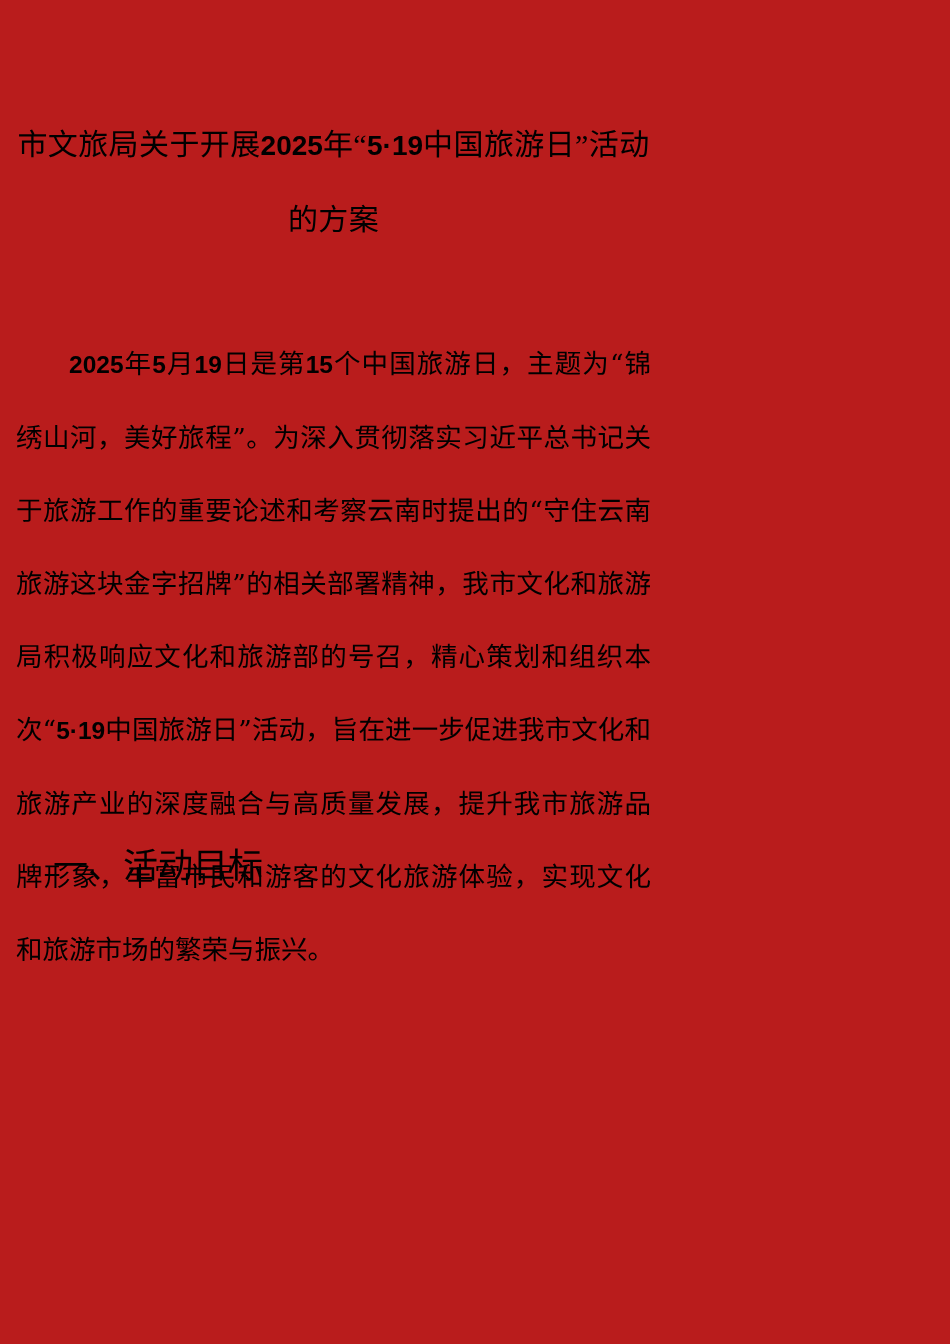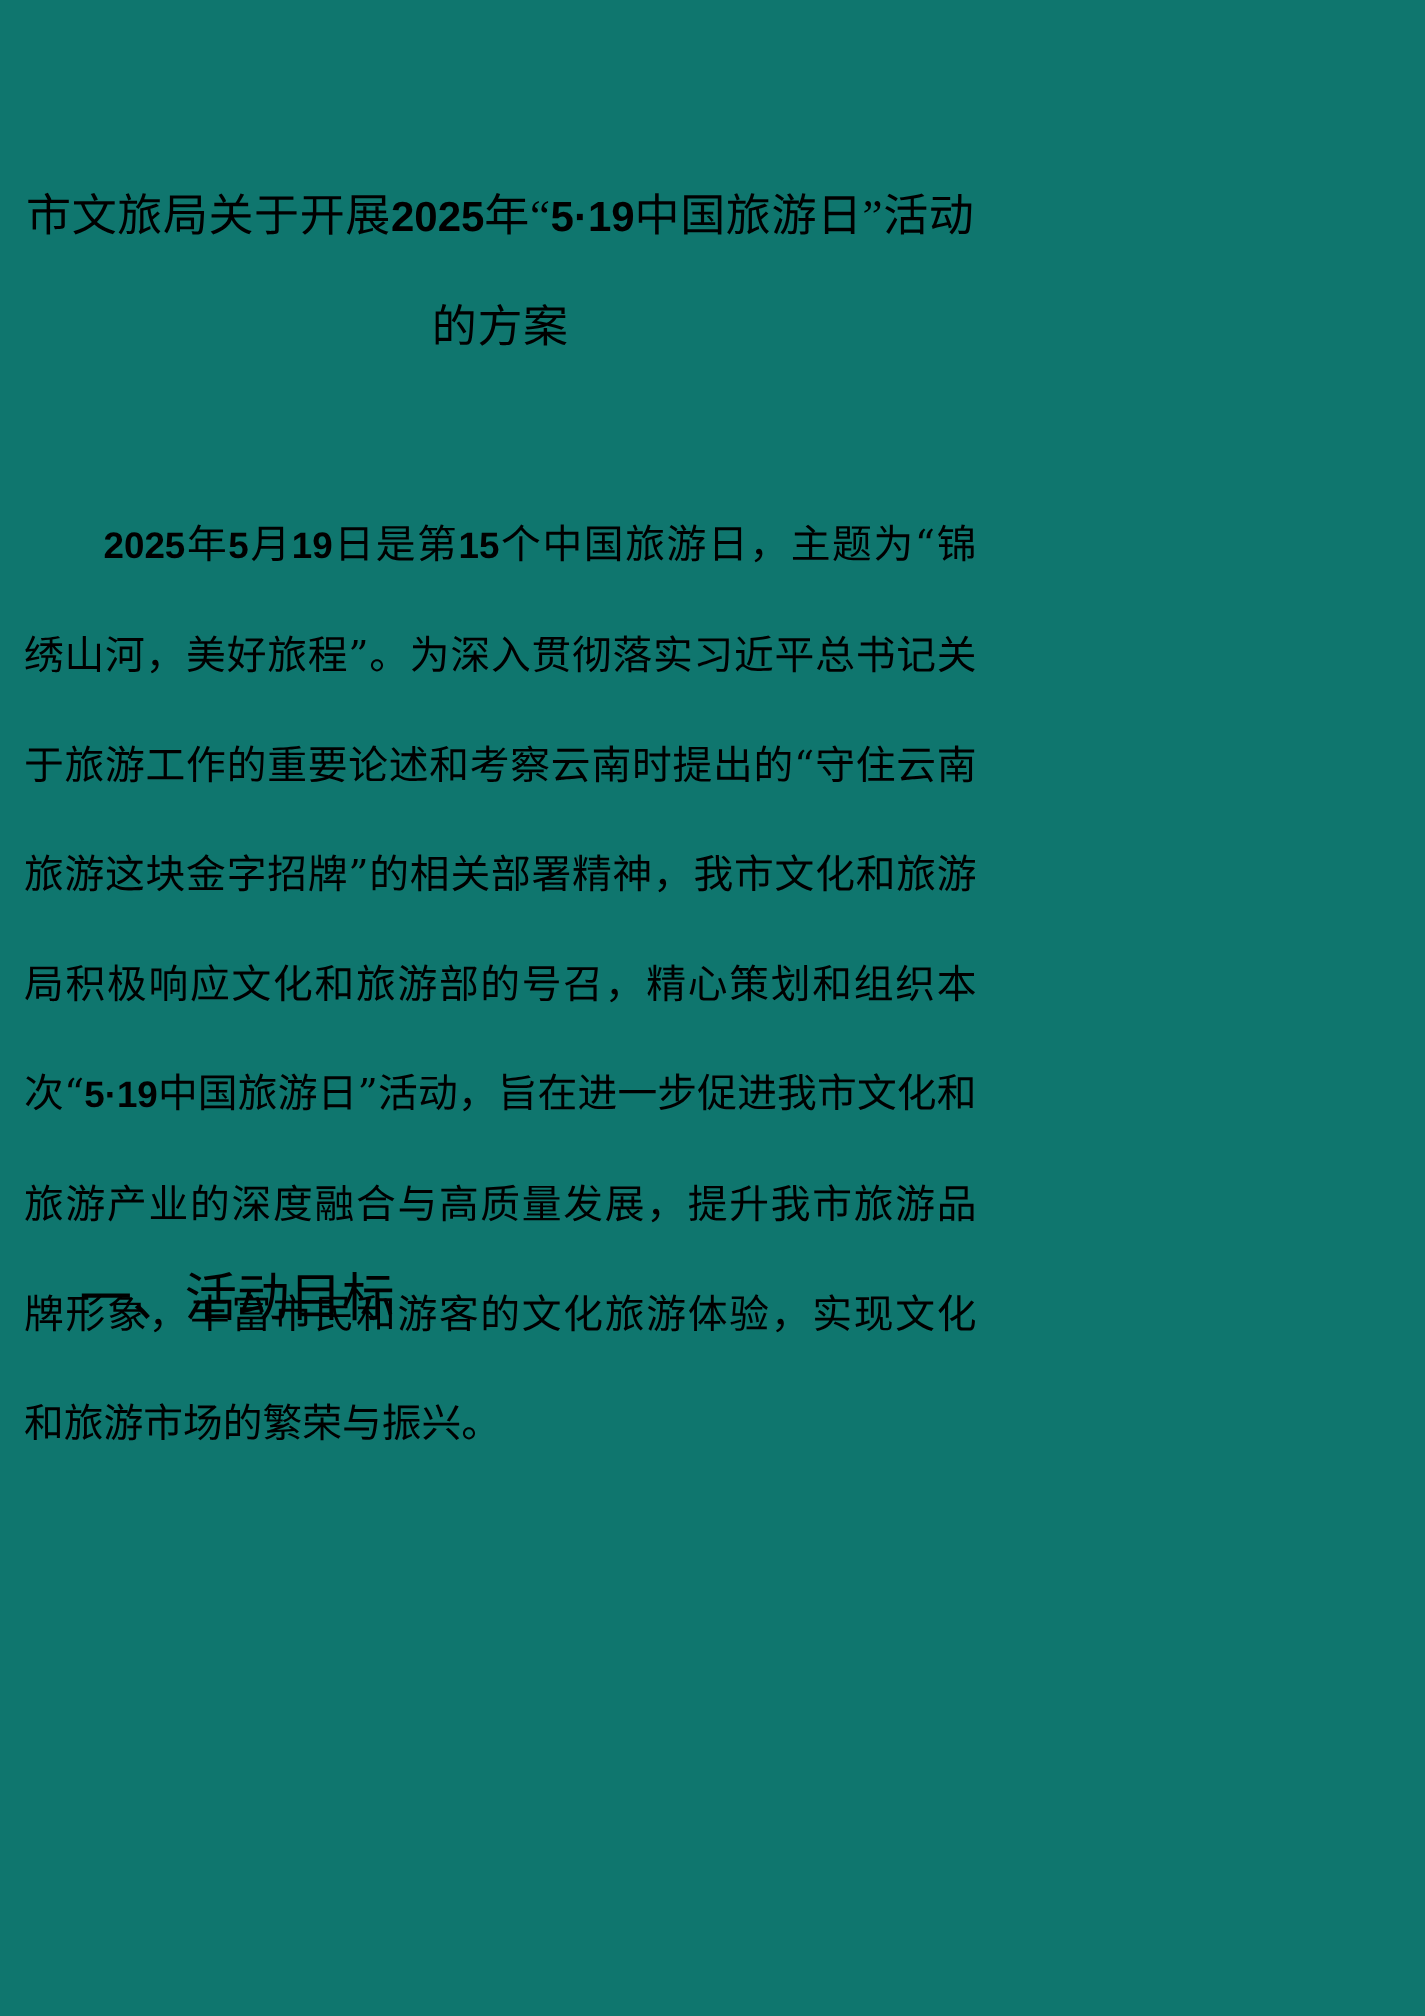--- a/index.html
+++ b/index.html
@@ -7,21 +7,21 @@
     margin: 0;
     padding: 0;
     background: #ffffff;
   }
 
   .page {
     position: relative;
     width: 950px;
     height: 1344px;
     margin: 0 auto;
-    background: #0f766e;
+    background: #b91c1c;
     overflow: hidden;
     box-sizing: border-box;
     
     font-family: "DejaVu Serif", "Liberation Serif", serif;
     color: #000000;
     -webkit-font-smoothing: antialiased;
   }
 
   
   .doc-title {

